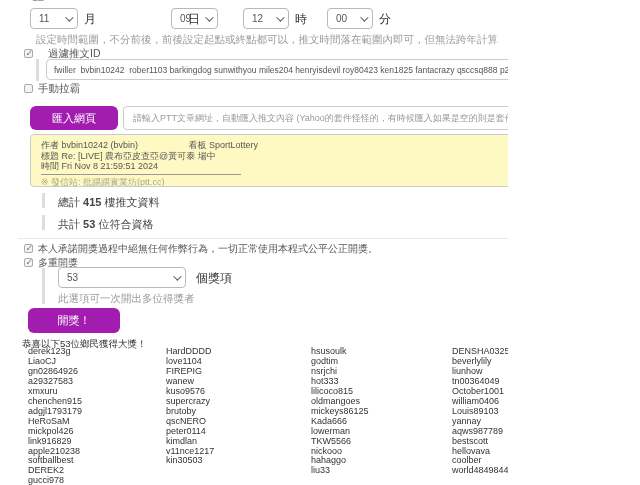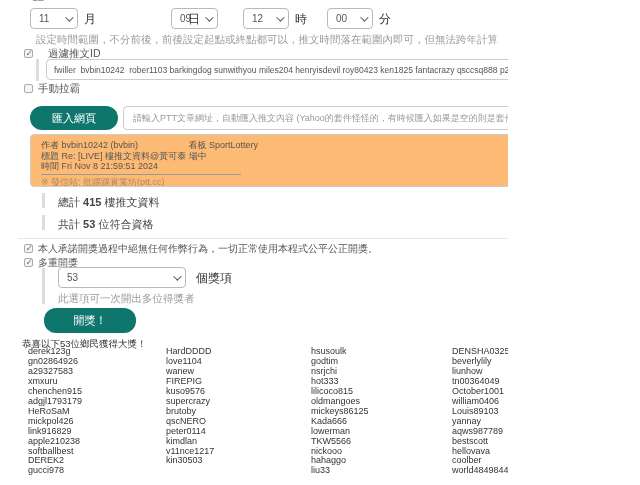--- a/index.html
+++ b/index.html
@@ -26,28 +26,28 @@
   .cb-label { position:absolute; font-size:10.5px; color:#555; }
 
   .vbar { position:absolute; width:3px; background:#ddd; }
 
   .text-input { position:absolute; border:1px solid #ccc; border-radius:4px; background:#fff;
                 font-family:"Liberation Sans","DejaVu Sans",sans-serif; color:#555; outline:none; }
   #filter-input { left:46px; top:59px; width:581px; height:21px; font-size:8.5px; padding:0 7px; }
   #url-input { left:123px; top:106px; width:505px; height:24px; font-size:9px; padding:0 9px; }
   #url-input::placeholder { color:#9a9a9a; opacity:1; }
 
-  .btn { position:absolute; border:none; border-radius:12px; background:#0f766e; color:#fff;
+  .btn { position:absolute; border:none; border-radius:6px; background:#a21caf; color:#fff;
          font-family:"Liberation Sans","DejaVu Sans",sans-serif; cursor:pointer; }
   #import-btn { left:30px; top:106px; width:88px; height:24px; font-size:11px; }
-  #draw-btn { left:28px; top:308px; width:92px; height:25px; font-size:11px;margin-left:16px; }
+  #draw-btn { left:28px; top:308px; width:92px; height:25px; font-size:11px; }
 
   
   .ta { position:absolute; left:30px; top:134px; width:601px; height:53px; border:1px solid #ccc;
-        border-radius:4px; background:#fdba74; overflow:hidden; }
+        border-radius:4px; background:#fef9c3; overflow:hidden; }
   .ta-content { position:absolute; left:0; top:0; right:13px; bottom:0; padding:5px 0 0 10px;
                 font-size:9px; line-height:10.5px; color:#555; white-space:nowrap; }
   .ta-row .lbl { display:inline-block; }
   .author-part { display:inline-block; width:145px; }
   .ta-rule { width:200px; border-bottom:1px solid #999; margin:2px 0 2px 0; height:1px; }
   .ta-clip { opacity:.5; }
   
   .sb { position:absolute; top:0; right:0; width:13px; height:100%; background:#f6f6f6; border-left:1px solid #eee; }
   .sb-btn { position:absolute; left:0; width:13px; height:12px; background:#f1f1f1; }
   .sb-up { top:0; } .sb-down { bottom:0; }
@@ -124,21 +124,21 @@
           <span class="lbl">作者</span>
           <span>bvbin10242 (bvbin)</span>
         </span>
         <span>
           <span class="lbl">看板</span>
           <span>SportLottery</span>
         </span>
       </div>
       <div class="ta-row">
         <span class="lbl">標題</span>
-        <span>Re: [LIVE] 樓推文資料@黃可泰 場中</span>
+        <span>Re: [LIVE] 農布亞皮查亞@黃可泰 場中</span>
       </div>
       <div class="ta-row">
         <span class="lbl">時間</span>
         <span>Fri Nov  8 21:59:51 2024</span>
       </div>
       <div class="ta-rule"></div>
       <div class="ta-row ta-clip">※ 發信站: 批踢踢實業坊(ptt.cc)</div>
     </div>
     <div class="sb">
       <div class="sb-btn sb-up">
@@ -176,38 +176,39 @@
   </div>
   <span class="prize-unit" style="left:196px; top:270px;">個獎項</span>
   <div class="note" style="left:58px; top:292px;">此選項可一次開出多位得獎者</div>
 
   <button id="draw-btn" class="btn">開獎！</button>
 
   <div class="congrats">恭喜以下53位鄉民獲得大獎！</div>
   <div class="winners">
       <div class="wcol">
         <div>derek123g</div>
+        <div>LiaoCJ</div>
         <div>gn02864926</div>
         <div>a29327583</div>
         <div>xmxuru</div>
         <div>chenchen915</div>
         <div>adgjl1793179</div>
         <div>HeRoSaM</div>
         <div>mickpol426</div>
         <div>link916829</div>
         <div>apple210238</div>
         <div>softballbest</div>
         <div>DEREK2</div>
         <div>gucci978</div>
       </div>
       <div class="wcol">
         <div>HardDDDD</div>
         <div>love1104</div>
+        <div>FIREPIG</div>
         <div>wanew</div>
-        <div>FIREPIG</div>
         <div>kuso9576</div>
         <div>supercrazy</div>
         <div>brutoby</div>
         <div>qscNERO</div>
         <div>peter0114</div>
         <div>kimdlan</div>
         <div>v11nce1217</div>
         <div>kin30503</div>
       </div>
       <div class="wcol">

